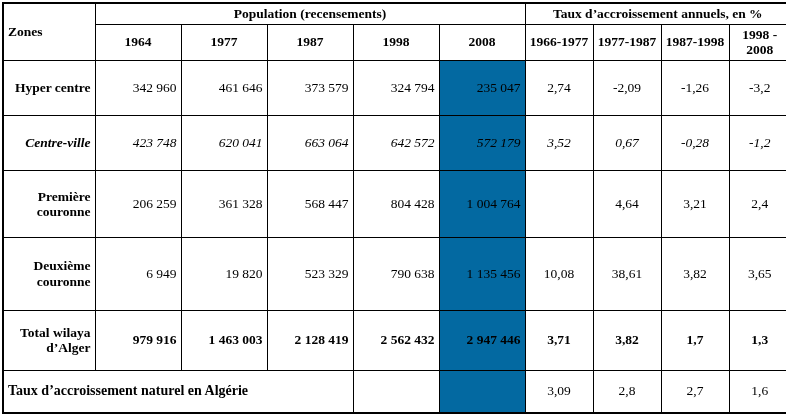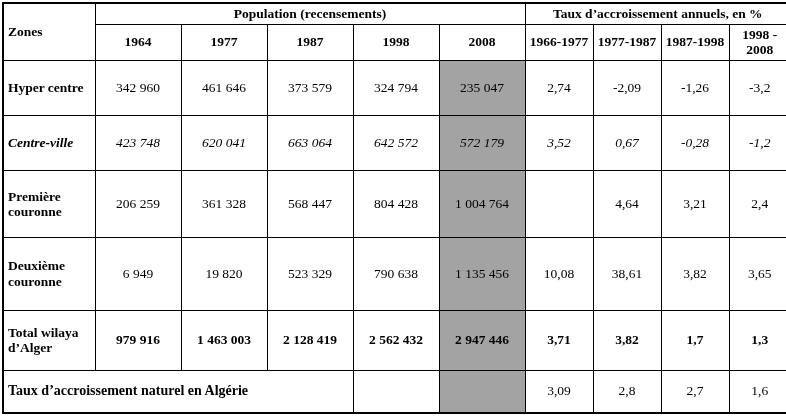--- a/index.html
+++ b/index.html
@@ -46,32 +46,32 @@
     text-align: center;
     font-weight: bold;
     font-size: 14.5px;
   }
   th.year-head {
     text-align: center;
     font-weight: bold;
     font-size: 14px;
   }
   td.rowlabel {
-    text-align: left;
+    text-align: right;
     font-weight: bold;
     font-size: 14px;
     padding-left: 2px;
     padding-right: 2px;
   }
   td.num {
-    text-align: center;
+    text-align: right;
     font-size: 13.5px;
   }
   td.shaded {
-    background: #a3a3a3;
+    background: #0369a1;
   }
   tr.total-row td.num, tr.total-row td.rate {
     font-weight: bold;
   }
   td.rate {
     text-align: center;
     font-size: 13.5px;
   }
   tr.footer-row td.footer-label {
     text-align: left;

